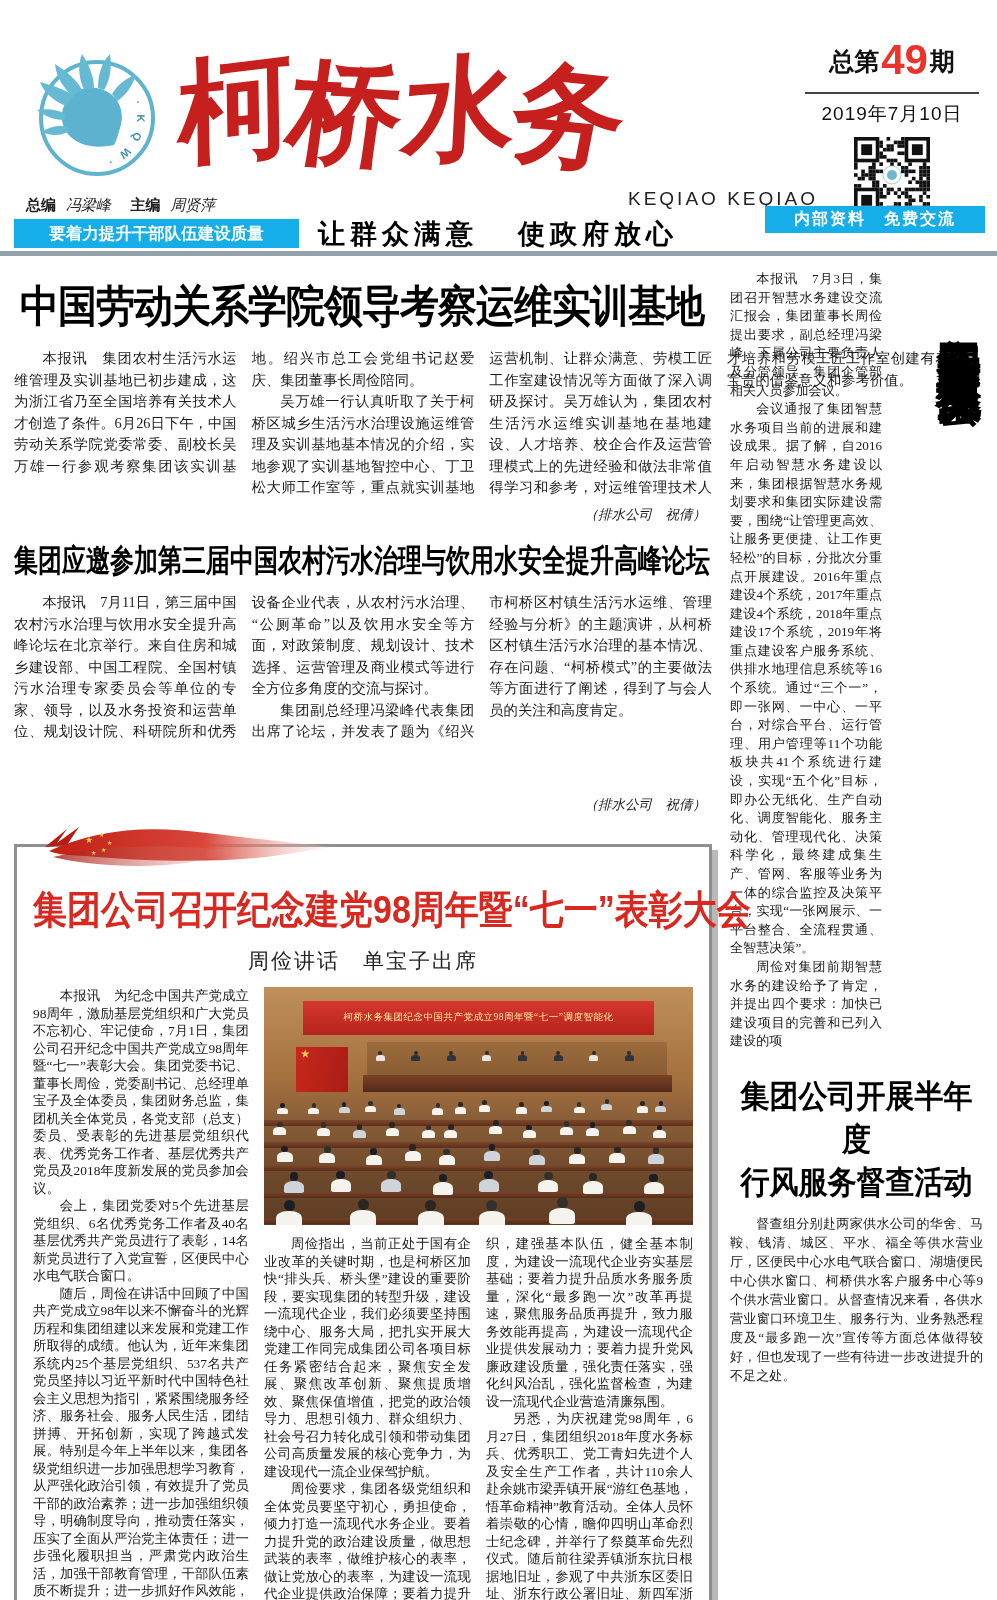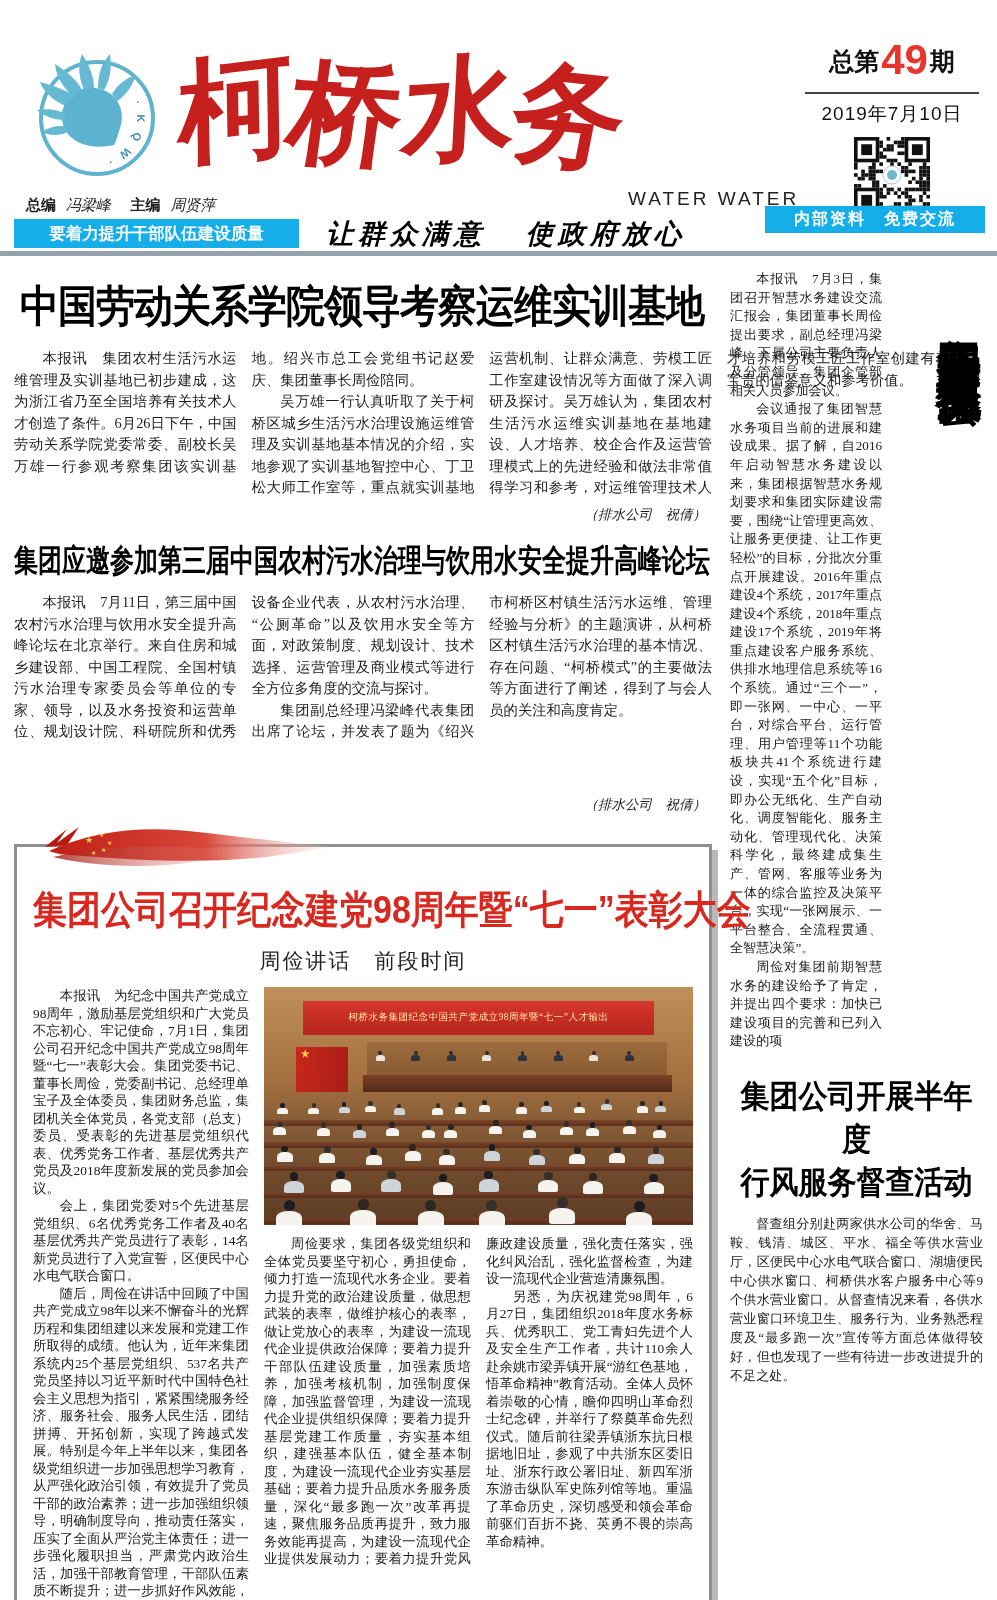--- a/index.html
+++ b/index.html
@@ -34,22 +34,22 @@
   .issue-rule { border:none; border-top:2px solid #444; margin:8px 6px 7px; }
   .issue-date { font-size:19px; color:#111; letter-spacing:1px; }
   .qr { margin:10px auto 0; width:76px; height:76px; position:relative; background:#fff; }
   .info-box { position:absolute; right:12px; top:206px; width:220px; height:27px;
     background:#15aee9; color:#fff; font-family:"Liberation Sans", sans-serif;
     font-weight:bold; font-size:16px; display:flex; align-items:center; justify-content:center;
     letter-spacing:2px; }
   .organizer-box { position:absolute; left:14px; top:219px; width:285px; height:29px;
     background:#15aee9; color:#fff; font-family:"Liberation Sans", sans-serif;
     font-weight:bold; font-size:16.5px; display:flex; align-items:center; justify-content:center; }
-  .slogan { position:absolute; left:326px; top:216px; font-family:"Liberation Sans", sans-serif;
-    font-weight:900; font-size:27px; color:#000; letter-spacing:5px;font-style:italic; }
+  .slogan { position:absolute; left:318px; top:216px; font-family:"Liberation Sans", sans-serif;
+    font-weight:900; font-size:27px; color:#000; letter-spacing:5px; }
   .slogan .gap { display:inline-block; width:40px; }
   .mast-divider { position:absolute; left:0; top:251px; width:997px; height:5px; background:#94a3ab; }
 
   
   .main { position:absolute; left:14px; top:262px; width:969px; display:flex; gap:18px; }
   .col-left { width:698px; }
   .col-right { width:253px; }
 
   h1.headline1 { font-family:"Liberation Sans", sans-serif; font-weight:900; font-size:39px;
     letter-spacing:-1px; color:#000; white-space:nowrap; transform:scaleY(1.12);
@@ -136,21 +136,21 @@
       </svg>
     </div>
 
     <div class="paper-title">
       <span>柯</span>
       <span>桥</span>
       <span>水</span>
       <span>务</span>
     </div>
 
-    <div class="title-en">WATER  WATER</div>
+    <div class="title-en">KEQIAO  KEQIAO</div>
 
     <div class="editors">
       <b>总编</b>
       <span class="nm">冯梁峰</span>
       <b>主编</b>
       <span class="nm">周贤萍</span>
     </div>
 
     <div class="issue-block">
       <div class="issue-line1">
@@ -351,31 +351,31 @@
               <text x="58" y="26">★</text>
                 <text x="72" y="20" font-size="6">★</text>
               <text x="80" y="28" font-size="6">★</text>
                 <text x="74" y="35" font-size="6">★</text>
               <text x="64" y="38" font-size="6">★</text>
             </g>
           </svg>
         </div>
 
         <h3 class="headline3">集团公司召开纪念建党98周年暨“七一”表彰大会</h3>
-        <div class="subtitle">周俭讲话　前段时间</div>
+        <div class="subtitle">周俭讲话　单宝子出席</div>
 
         <div class="box-body">
           <div class="box-col1">
               <p>本报讯　为纪念中国共产党成立98周年，激励基层党组织和广大党员不忘初心、牢记使命，7月1日，集团公司召开纪念中国共产党成立98周年暨“七一”表彰大会。集团党委书记、董事长周俭，党委副书记、总经理单宝子及全体委员，集团财务总监，集团机关全体党员，各党支部（总支）委员、受表彰的先进基层党组织代表、优秀党务工作者、基层优秀共产党员及2018年度新发展的党员参加会议。</p>
               <p>会上，集团党委对5个先进基层党组织、6名优秀党务工作者及40名基层优秀共产党员进行了表彰，14名新党员进行了入党宣誓，区便民中心水电气联合窗口。</p>
               <p>随后，周俭在讲话中回顾了中国共产党成立98年以来不懈奋斗的光辉历程和集团组建以来发展和党建工作所取得的成绩。他认为，近年来集团系统内25个基层党组织、537名共产党员坚持以习近平新时代中国特色社会主义思想为指引，紧紧围绕服务经济、服务社会、服务人民生活，团结拼搏、开拓创新，实现了跨越式发展。特别是今年上半年以来，集团各级党组织进一步加强思想学习教育，从严强化政治引领，有效提升了党员干部的政治素养；进一步加强组织领导，明确制度导向，推动责任落实，压实了全面从严治党主体责任；进一步强化履职担当，严肃党内政治生活，加强干部教育管理，干部队伍素质不断提升；进一步抓好作风效能，严格落实民主集中制，深化联系基层机制，加强作风效能督查，驰而不息纠正“四风”，营造了风清气正的政治生态。实践证明，集团各级党组织具有强大凝聚力、号召力和战斗力，是一支能吃苦、能战斗、能奉献，拉得出、打得响的队伍。</p>
             </div>
           <div class="box-right">
             <div class="photo" id="photo">
-              <div class="photo-banner">柯桥水务集团纪念中国共产党成立98周年暨“七一”人才输出</div>
+              <div class="photo-banner">柯桥水务集团纪念中国共产党成立98周年暨“七一”调度智能化</div>
               <div class="party-flag"></div>
               <div class="speaker-wall"></div>
             <div class="fig" style="left: 26%; top: 27%; width: 9px;">
                   <div class="head" style="width: 3.78px; height: 3.78px; background: rgb(51, 43, 38);"></div>
                   <div class="bod" style="width: 9px; height: 5.58px; background: rgb(233, 230, 223);"></div>
                 </div>
                 <div class="fig" style="left: 34.3%; top: 27%; width: 9px;">
                   <div class="head" style="width: 3.78px; height: 3.78px; background: rgb(51, 43, 38);"></div>
                   <div class="bod" style="width: 9px; height: 5.58px; background: rgb(46, 51, 64);"></div>
                 </div>
@@ -605,20 +605,21 @@
                   <div class="head" style="width: 10.92px; height: 10.92px; background: rgb(51, 48, 44);"></div>
                   <div class="bod" style="width: 26px; height: 16.12px; background: rgb(245, 243, 238);"></div>
                 </div>
                 <div class="fig" style="left: 84.4212%; top: 89.8592%; width: 26px;">
                   <div class="head" style="width: 10.92px; height: 10.92px; background: rgb(29, 29, 38);"></div>
                   <div class="bod" style="width: 26px; height: 16.12px; background: rgb(245, 243, 238);"></div>
                 </div>
               </div>
             <div class="box-rest">
               <div>
+                  <p>周俭指出，当前正处于国有企业改革的关键时期，也是柯桥区加快“排头兵、桥头堡”建设的重要阶段，要实现集团的转型升级，建设一流现代企业，我们必须要坚持围绕中心、服务大局，把扎实开展大党建工作同完成集团公司各项目标任务紧密结合起来，聚焦安全发展、聚焦改革创新、聚焦提质增效、聚焦保值增值，把党的政治领导力、思想引领力、群众组织力、社会号召力转化成引领和带动集团公司高质量发展的核心竞争力，为建设现代一流企业保驾护航。</p>
                   <p>周俭要求，集团各级党组织和全体党员要坚守初心，勇担使命，倾力打造一流现代水务企业。要着力提升党的政治建设质量，做思想武装的表率，做维护核心的表率，做让党放心的表率，为建设一流现代企业提供政治保障；要着力提升干部队伍建设质量，加强素质培养，加强考核机制，加强制度保障，加强监督管理，为建设一流现代企业提供组织保障；要着力提升基层党建工作质量，夯实基本组织，建强基本队伍，健全基本制度，为建设一流现代企业夯实基层基础；要着力提升品质水务服务质量，深化“最多跑一次”改革再提速，聚焦服务品质再提升，致力服务效能再提高，为建设一流现代企业提供发展动力；要着力提升党风廉政建设质量，强化责任落实，强化纠风治乱，强化监督检查，为建设一流现代企业营造清廉氛围。</p>
                   <p>另悉，为庆祝建党98周年，6月27日，集团组织2018年度水务标兵、优秀职工、党工青妇先进个人及安全生产工作者，共计110余人赴余姚市梁弄镇开展“游红色基地，悟革命精神”教育活动。全体人员怀着崇敬的心情，瞻仰四明山革命烈士纪念碑，并举行了祭奠革命先烈仪式。随后前往梁弄镇浙东抗日根据地旧址，参观了中共浙东区委旧址、浙东行政公署旧址、新四军浙东游击纵队军史陈列馆等地。重温了革命历史，深切感受和领会革命前驱们百折不挠、英勇不畏的崇高革命精神。</p>
                 </div>
 
             </div>
           </div>
         </div>
       </div>
     </div>
 

